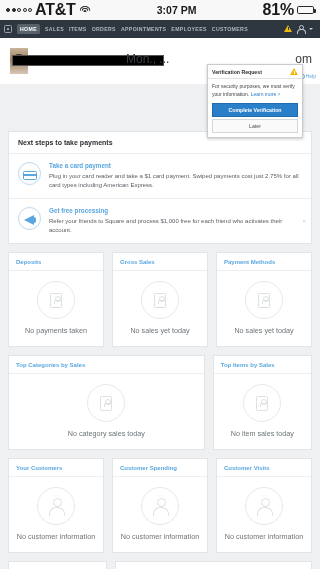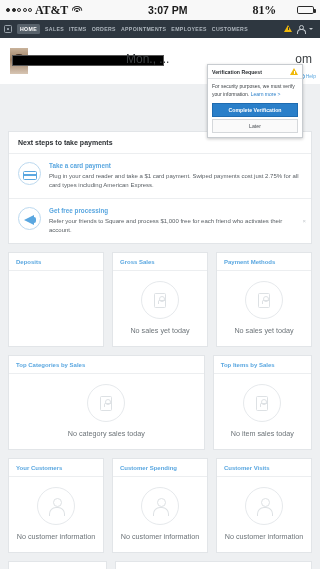--- a/index.html
+++ b/index.html
@@ -14,29 +14,29 @@
   
   .statusbar {
     height: 20px; background:#f8f8f8;
     display:flex; align-items:center; padding:0 6px;
     font-size:10px; color:#1a1a1a; font-weight:600;
   }
   .sb-left { display:flex; align-items:center; gap:3px; flex:0 0 auto; }
   .dots { display:flex; gap:1.5px; align-items:center; }
   .dot { width:4px; height:4px; border-radius:50%; border:1px solid #2a2a2a; }
   .dot.on { background:#2a2a2a; }
-  .carrier { font-size:12px; letter-spacing:-.2px;font-family:Liberation Serif, serif; }
+  .carrier { font-size:16px; letter-spacing:-.2px; }
   .wifi { width:11px; height:9px; position:relative; margin-left:1px; }
   .wifi i { position:absolute; border:1.1px solid #2a2a2a; border-bottom:none;
             border-radius:50% 50% 0 0 / 100% 100% 0 0; left:50%; transform:translateX(-50%); }
   .wifi i:nth-child(1){ width:11px; height:5px; top:0; }
   .wifi i:nth-child(2){ width:7px;  height:3.5px; top:2px; }
   .wifi i:nth-child(3){ width:3px;  height:2px;  top:4.6px; background:#2a2a2a; border:none; border-radius:50% 50% 0 0/100% 100% 0 0;}
   .sb-center { flex:1; text-align:center; font-size:10.5px; font-weight:700; }
-  .sb-right { display:flex; align-items:center; gap:21px; flex:0 0 auto; }
+  .sb-right { display:flex; align-items:center; gap:3px; flex:0 0 auto; }
   .batt { width:17px; height:8.5px; border:1px solid #2a2a2a; border-radius:1.8px; position:relative; padding:1px; }
   .batt::after { content:""; position:absolute; right:-3px; top:2.4px; width:1.6px; height:3.4px;
                  background:#2a2a2a; border-radius:0 1px 1px 0; }
   .batt .lvl { height:100%; background:#2a2a2a; border-radius:.5px; }
 
   
   .chrome { height:39px; background:#f4f4f4; display:flex; align-items:center; padding:0 9px; gap:8px; }
   .back-arrow { width:20px; height:20px; flex:0 0 auto; position:relative; cursor:pointer; }
   .back-arrow::before { content:""; position:absolute; left:2px; top:9px; width:15px; height:1.6px; background:#3a3a3a; }
   .back-arrow::after { content:""; position:absolute; left:2px; top:5.2px; width:8px; height:8px;
@@ -247,20 +247,26 @@
           <div class="step-title">Get free processing</div>
           <div class="step-desc">Refer your friends to Square and process $1,000 free for each friend who activates their account.</div>
         </div>
         <div class="step-x">×</div>
       </div>
     </div>
 
     <div class="row">
       <div class="card">
         <div class="card-title">Deposits</div>
+        <div class="card-body">
+          <div class="ph-circle">
+              <span class="ph-doc"></span>
+            </div>
+          <div class="ph-label">No payments taken</div>
+        </div>
       </div>
       <div class="card">
         <div class="card-title">Gross Sales</div>
         <div class="card-body">
           <div class="ph-circle">
               <span class="ph-doc"></span>
             </div>
           <div class="ph-label">No sales yet today</div>
         </div>
       </div>

